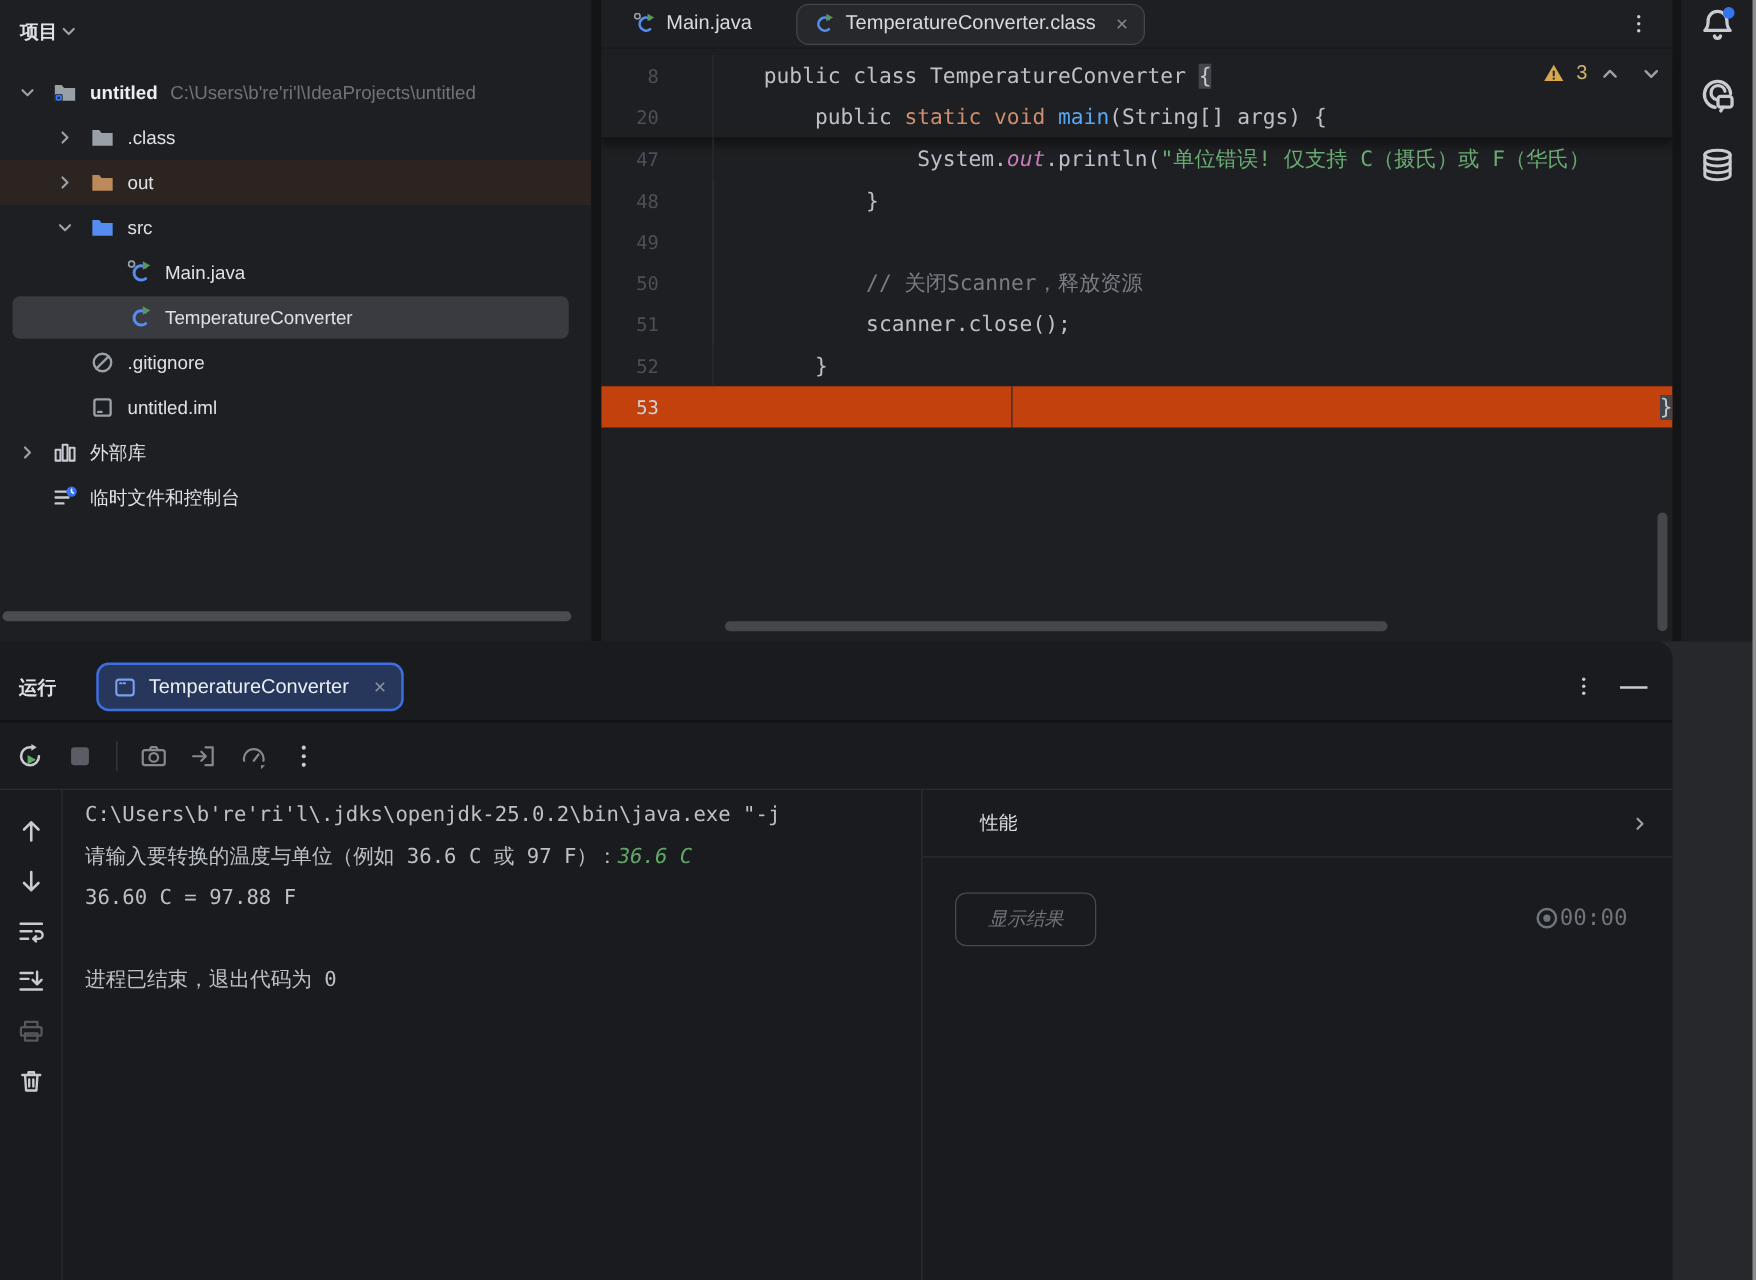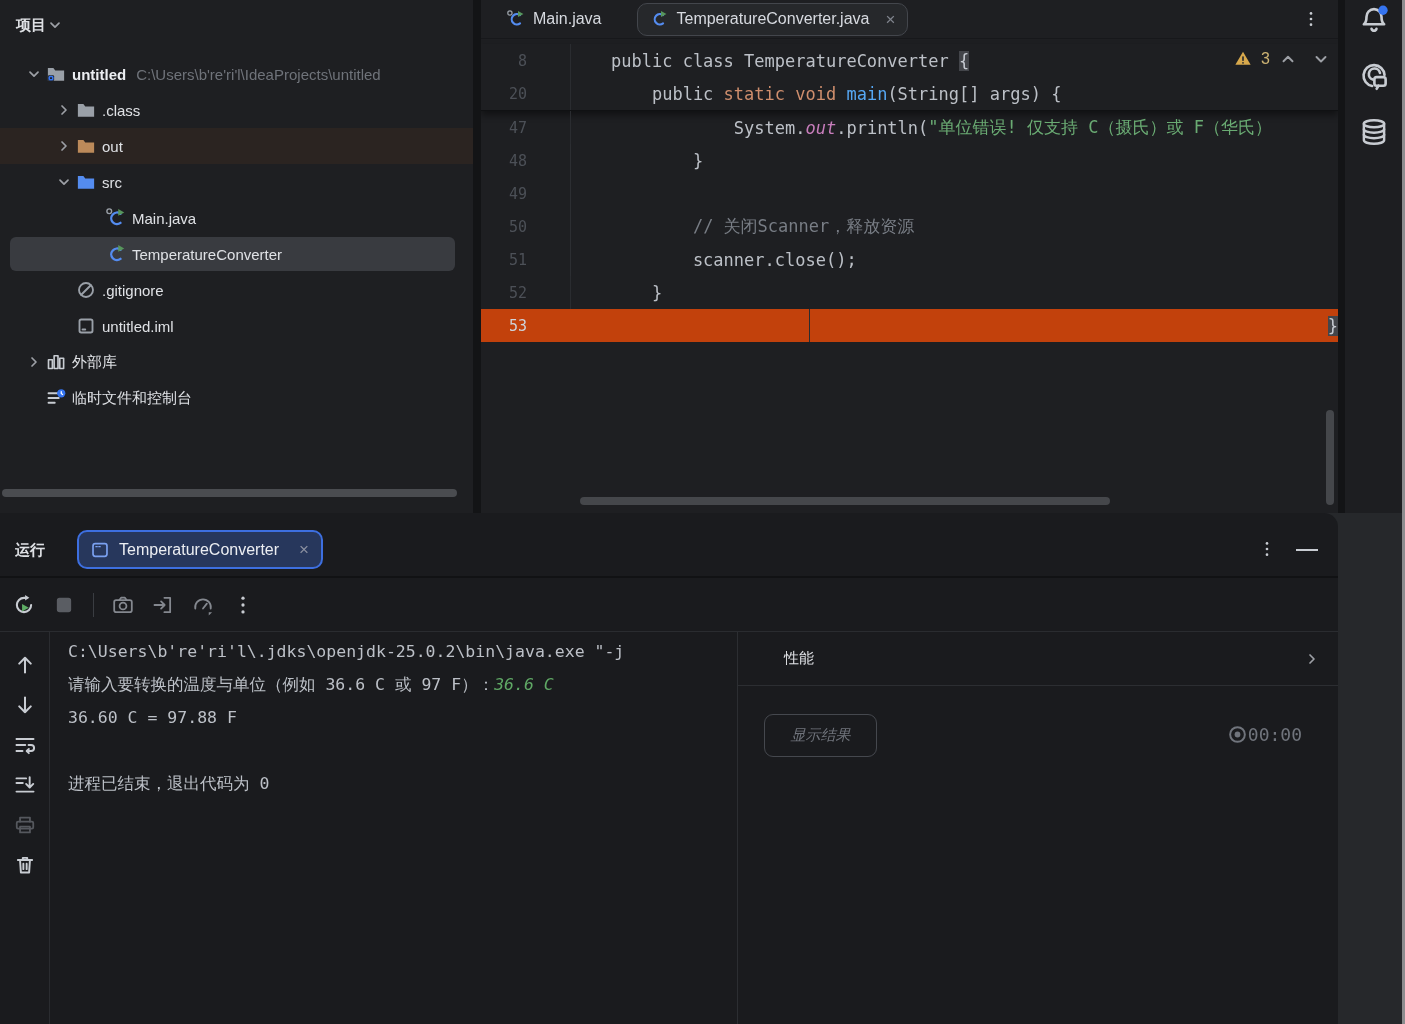--- a/index.html
+++ b/index.html
@@ -11,21 +11,21 @@
 
   
   .bottom-bg{position:absolute;left:0;top:513px;width:1405px;height:511px;background:#26282b;}
 
   
   .project-panel{position:absolute;left:0;top:0;width:473px;height:513px;background:#1e1f22;overflow:hidden;}
   .pp-header{display:flex;align-items:center;gap:1px;padding:10px 0 0 16px;height:30px;}
   .pp-title{font-size:15px;font-weight:bold;color:#dfe1e5;}
   .tree{position:absolute;left:0;top:56px;right:0;}
   .trow{position:relative;height:36px;display:flex;align-items:center;font-size:15px;color:#dfe1e5;cursor:default;}
-  .trow .z{position:relative;z-index:1;display:inline-flex;align-items:center;justify-content:flex-end;}
+  .trow .z{position:relative;z-index:1;display:inline-flex;align-items:center;}
   .trow.hl-hover::before{content:'';position:absolute;left:0;right:0;top:0;bottom:0;background:#2b2421;}
   .trow.hl-sel::before{content:'';position:absolute;left:10px;right:18px;top:1px;bottom:1px;background:#393b40;border-radius:6px;}
   .tchev{width:28px;height:20px;}
   .tchev .ic{width:16px;height:16px;}
   .ticon{width:24px;height:22px;}
   .ticon .ic{width:20px;height:20px;}
   .tlabel{margin-left:6px;white-space:nowrap;}
   .tlabel b{font-weight:bold;color:#eceef2;font-size:15px;}
   .tpath{color:#6f737a;margin-left:10px;white-space:nowrap;}
   .pp-hscroll{position:absolute;left:2px;top:489px;width:455px;height:8px;border-radius:4px;background:#4a4c50;}
@@ -284,21 +284,21 @@
           </span>
         <span>Main.java</span>
       </div>
       <div class="tab active">
         <span class="ic">
             <svg viewBox="0 0 16 16">
               <path d="M11.6 4.6a4.6 4.6 0 1 0 0 7.3" fill="none" stroke="#548cf0" stroke-width="1.9" stroke-linecap="round" stroke-linejoin="round"></path>
               <path d="M9.8.8l4.8 2.7-4.8 2.7z" fill="#57965c"></path>
             </svg>
           </span>
-        <span>TemperatureConverter.java</span>
+        <span>TemperatureConverter.class</span>
         <span class="x">×</span>
       </div>
       <span class="kebab ic">
           <svg viewBox="0 0 16 16">
             <circle cx="8" cy="3" r="1.2" fill="#c8ccd2"></circle>
             <circle cx="8" cy="8" r="1.2" fill="#c8ccd2"></circle>
             <circle cx="8" cy="13" r="1.2" fill="#c8ccd2"></circle>
           </svg>
         </span>
     </div>

